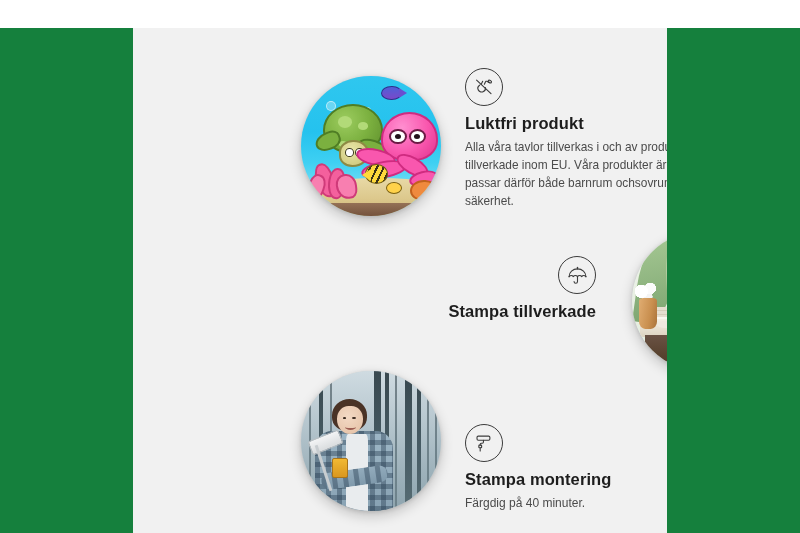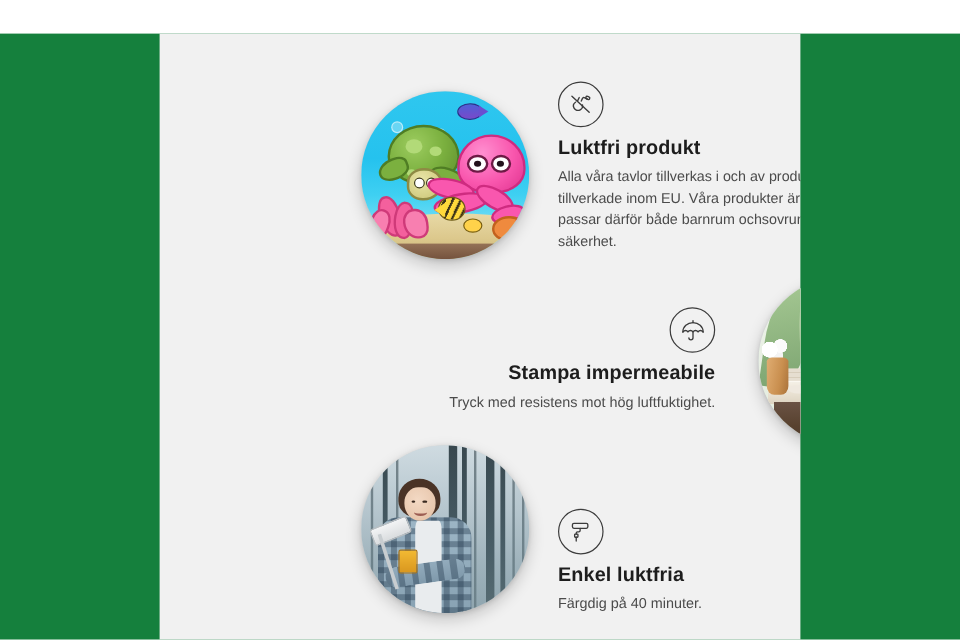--- a/index.html
+++ b/index.html
@@ -411,31 +411,30 @@
 
     <div class="feature" id="feature-waterproof">
       <div class="icon-circle">
         <svg class="icon-svg" width="23" height="23" viewBox="0 0 24 24" fill="none" stroke="#3c3c3c" stroke-width="1.15" stroke-linecap="round" stroke-linejoin="round">
           <path d="M3.2 13.2c0-4.6 3.9-8.1 8.8-8.1s8.8 3.5 8.8 8.1"></path>
           <path d="M3.2 13.2c1.5-1.7 3.4-1.7 4.4 0 1-1.7 3.4-1.7 4.4 0 1-1.7 3.4-1.7 4.4 0 1-1.7 2.9-1.7 4.4 0"></path>
           <path d="M12 5.1V3.4"></path>
           <path d="M12 13.2v5.1c0 1-.8 1.8-1.8 1.8s-1.8-.8-1.8-1.8"></path>
         </svg>
       </div>
-      <h2>Stampa impermeabile</h2>
-      <p>Tryck med resistens mot hög luftfuktighet.</p>
+      <h2>Stampa tillverkade</h2>
     </div>
 
     <div class="feature" id="feature-assembly">
       <div class="icon-circle">
         <svg class="icon-svg" width="23" height="23" viewBox="0 0 24 24" fill="none" stroke="#3c3c3c" stroke-width="1.15" stroke-linecap="round" stroke-linejoin="round">
           <rect x="4.2" y="4.3" width="13.4" height="4.3" rx="1.3"></rect>
           <path d="M10.9 8.6v1.9c0 .7-.5 1.2-1.2 1.2H8.6c-.6 0-1.1.5-1.1 1.1v.9"></path>
           <rect x="6.1" y="13.7" width="2.9" height="2.7" rx="0.6"></rect>
           <path d="M7.5 16.4v3.3"></path>
         </svg>
       </div>
-      <h2>Enkel luktfria</h2>
+      <h2>Stampa montering</h2>
       <p>Färgdig på 40 minuter.</p>
     </div>
 
   </div>
 </div>
 
 </body></html>

